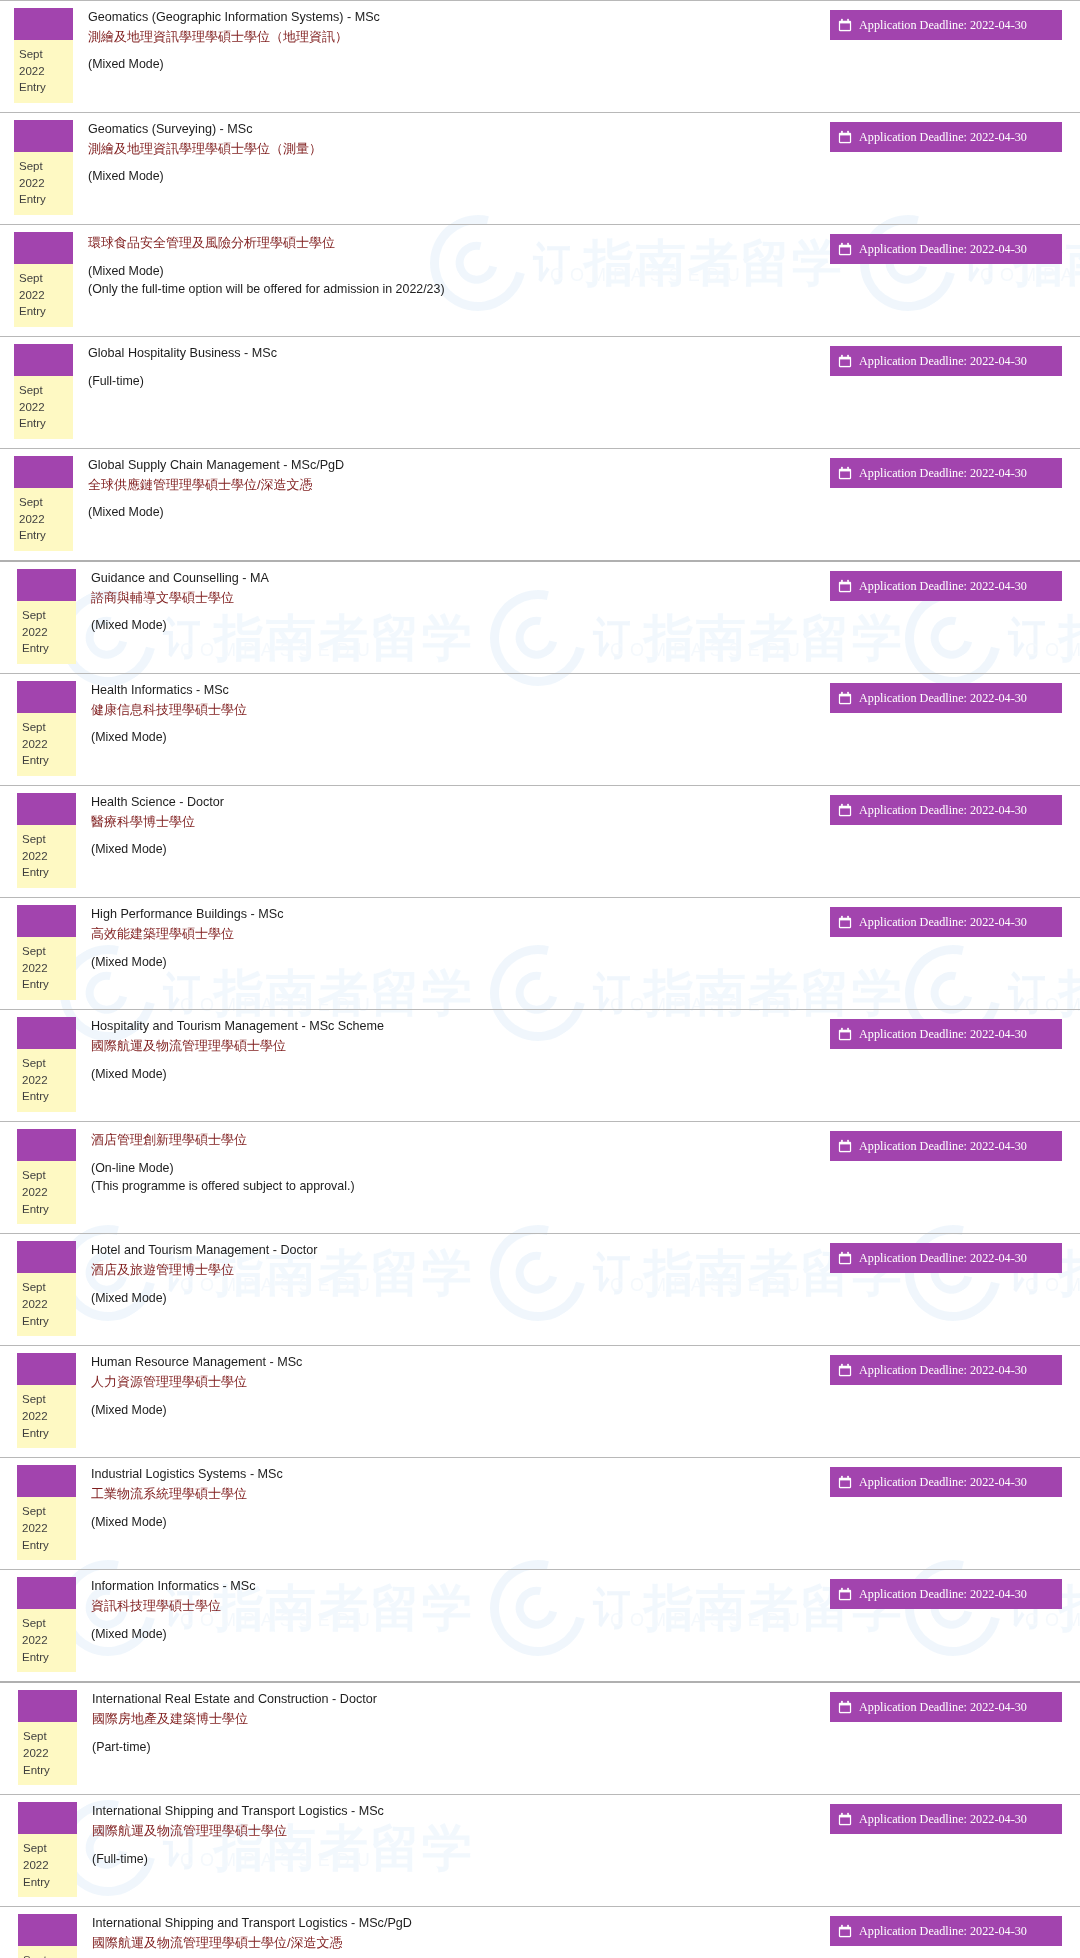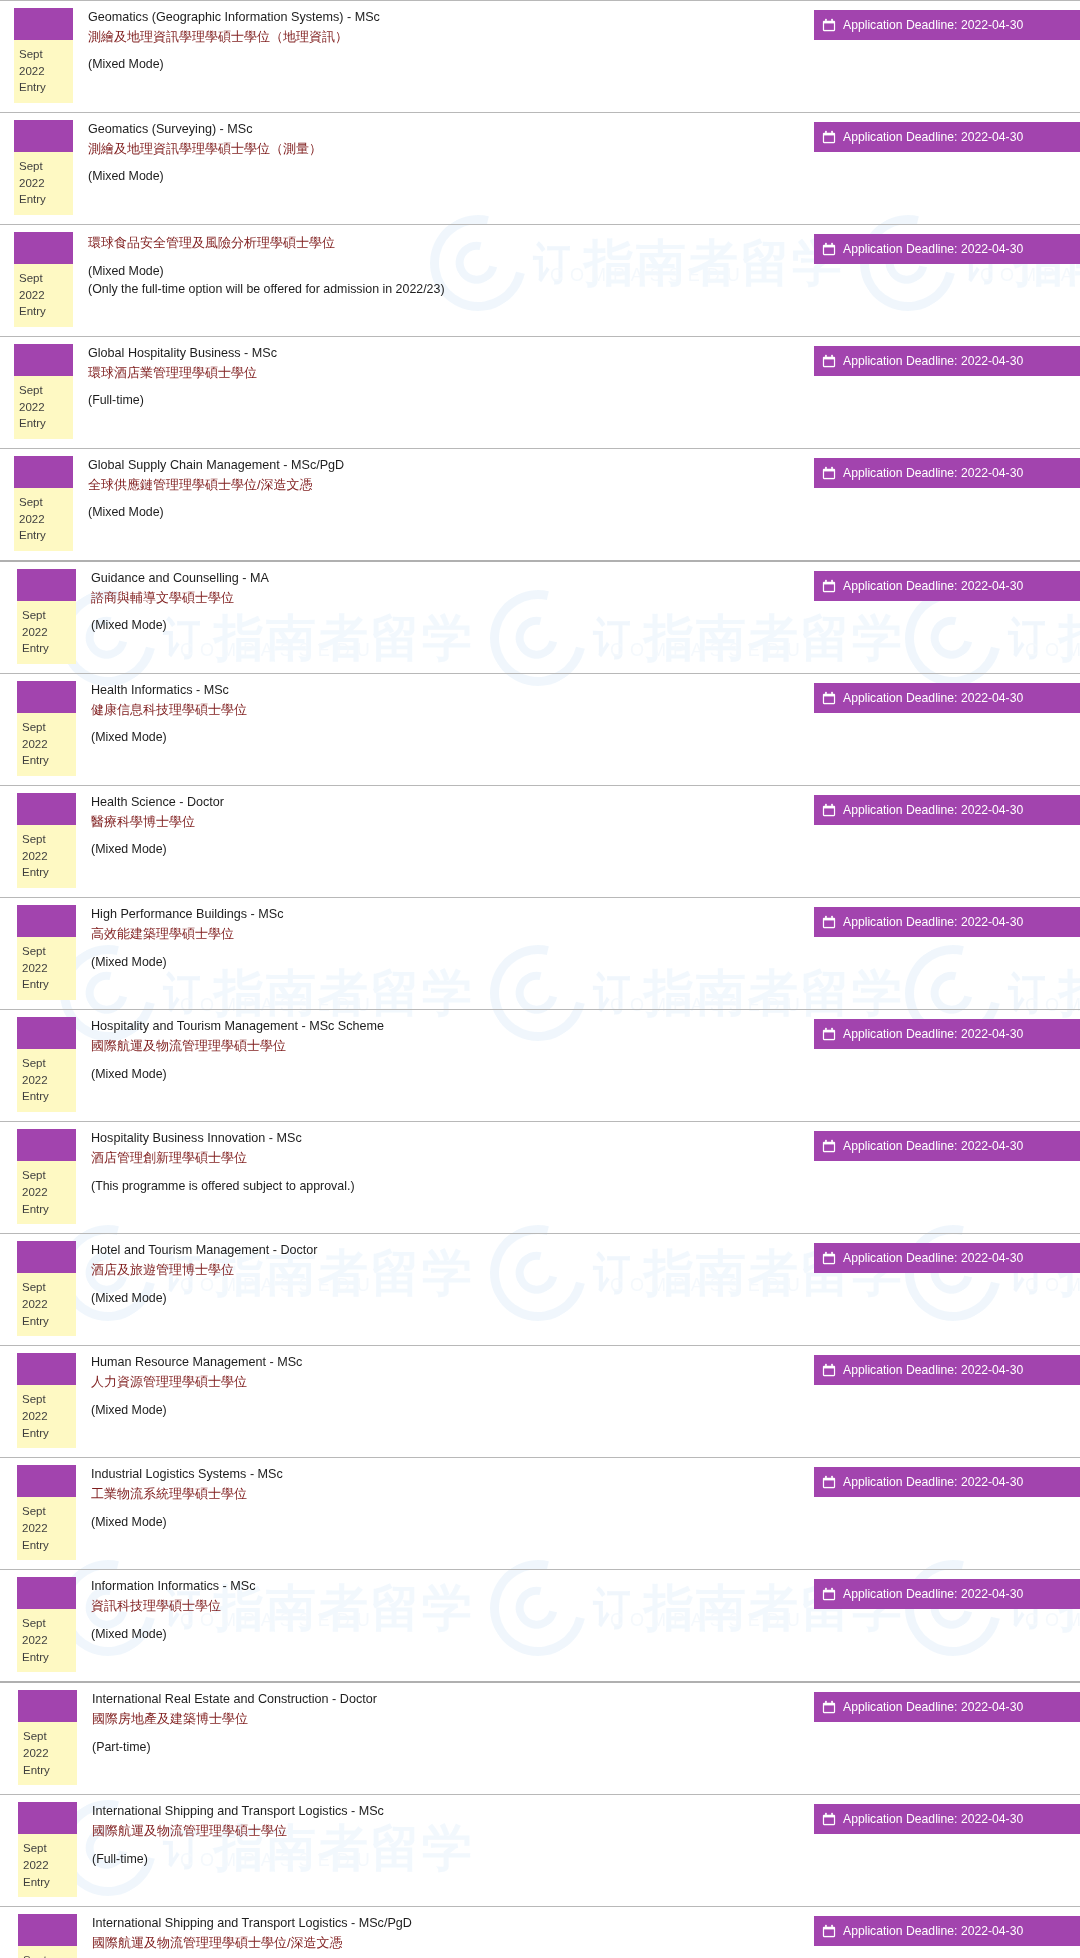--- a/index.html
+++ b/index.html
@@ -146,22 +146,24 @@
   .prog-note {
     font-size: 12.4px;
     color: #1d1d1d;
     line-height: 1.5;
     white-space: nowrap;
   }
 
   
   .prog-badge-cell {
     flex: 0 0 auto;
-    width: 266px;
+    width: 232px;
     padding-top: 2px;
+    margin-right: 18px;
+    font-family: Liberation Serif, serif;
   }
   .badge {
     background: #a244ae;
     color: #ffffff;
     font-size: 12.2px;
     line-height: 1;
     padding: 8px 7px 8px 8px;
     display: flex;
     align-items: center;
     white-space: nowrap;
@@ -293,21 +295,20 @@
       <div class="prog-row-inner off-0">
         <div class="date-chip">
           <div class="chip-top"></div>
           <div class="chip-body">
             <span class="chip-line">Sept 2022</span>
             <span class="chip-line">Entry</span>
           </div>
         </div>
         <div class="prog-main">
           <div class="prog-title-en">Global Hospitality Business - MSc</div>
-          <div class="prog-title-zh">環球酒店業管理理學碩士學位</div>
           <div class="prog-modes">
             <div class="prog-mode">(Full-time)</div>
           </div>
         </div>
         <div class="prog-badge-cell">
           <div class="badge">
             <span class="cal-icon"><svg viewBox="0 0 16 16" width="14" height="14" aria-hidden="true">
                 <rect x="1" y="3" width="14" height="12" rx="1.3" ry="1.3" fill="#ffffff"></rect>
                 <rect x="2.4" y="6.2" width="11.2" height="7.4" fill="#a244ae"></rect>
                 <rect x="3.6" y="0.8" width="1.8" height="3.2" rx="0.6" fill="#ffffff"></rect>
@@ -495,23 +496,23 @@
     <div class="prog-row">
       <div class="prog-row-inner off-1">
         <div class="date-chip">
           <div class="chip-top"></div>
           <div class="chip-body">
             <span class="chip-line">Sept 2022</span>
             <span class="chip-line">Entry</span>
           </div>
         </div>
         <div class="prog-main">
-          <div class="prog-title-en">Hospitality Business Innovation - MSc</div>
           <div class="prog-title-zh">酒店管理創新理學碩士學位</div>
           <div class="prog-modes">
+            <div class="prog-mode">(On-line Mode)</div>
             <div class="prog-note">(This programme is offered subject to approval.)</div>
           </div>
         </div>
         <div class="prog-badge-cell">
           <div class="badge">
             <span class="cal-icon"><svg viewBox="0 0 16 16" width="14" height="14" aria-hidden="true">
                 <rect x="1" y="3" width="14" height="12" rx="1.3" ry="1.3" fill="#ffffff"></rect>
                 <rect x="2.4" y="6.2" width="11.2" height="7.4" fill="#a244ae"></rect>
                 <rect x="3.6" y="0.8" width="1.8" height="3.2" rx="0.6" fill="#ffffff"></rect>
                 <rect x="10.6" y="0.8" width="1.8" height="3.2" rx="0.6" fill="#ffffff"></rect>

